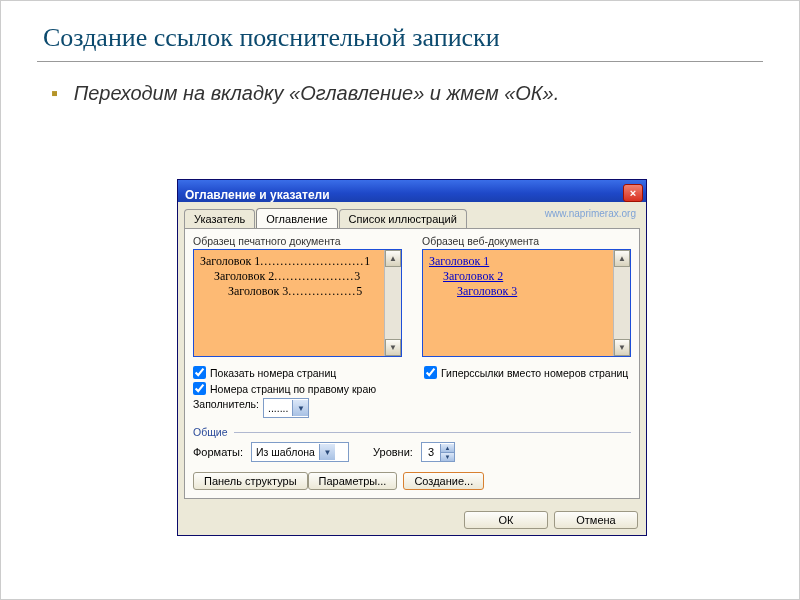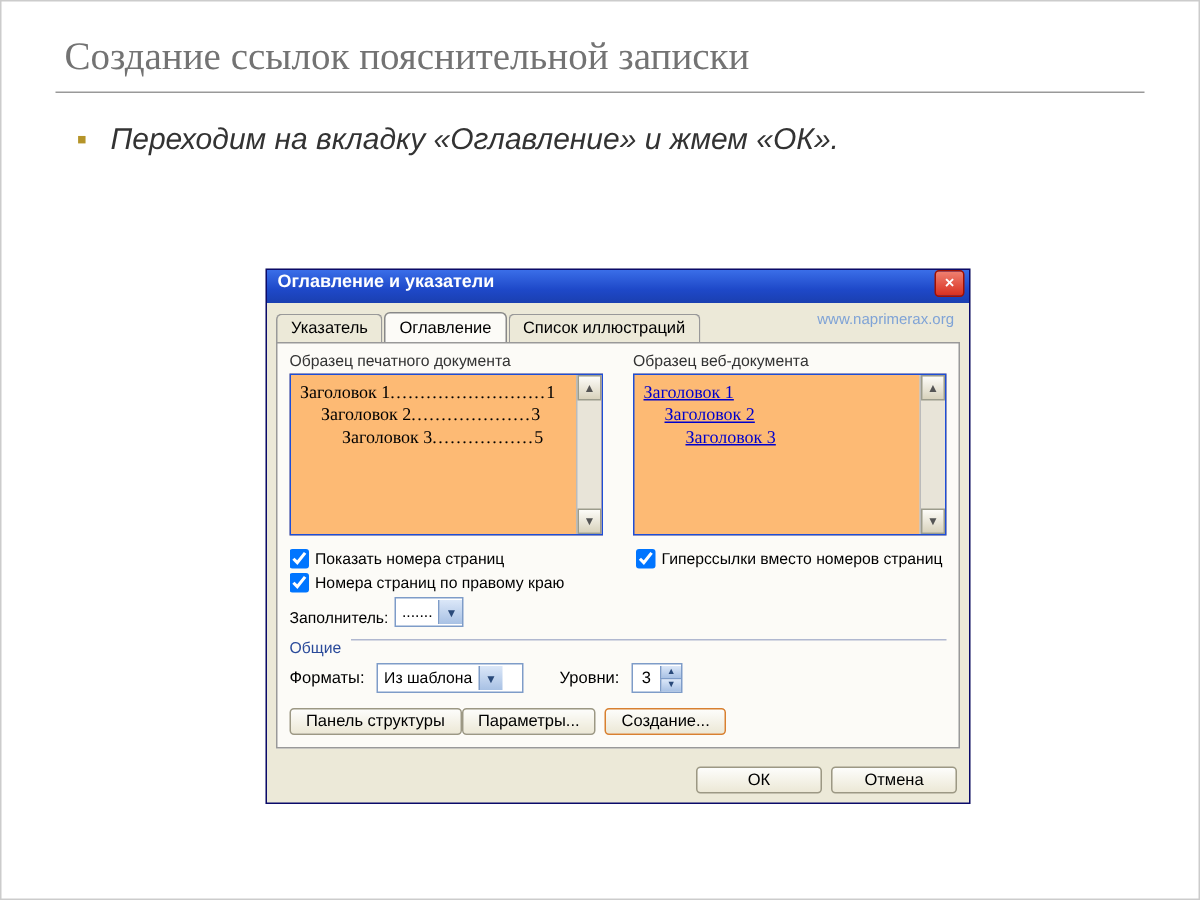--- a/index.html
+++ b/index.html
@@ -1,48 +1,48 @@
 <!DOCTYPE html>
 <html><head>
 <meta charset="utf-8">
 <style>
   html,body{margin:0;padding:0;font-family:Arial,Helvetica,sans-serif;background:#fff;width:800px;height:600px;overflow:hidden}
   .slide{width:800px;height:600px;position:relative;border:1px solid #ccc;box-sizing:border-box}
-  .title{color:#737373;font-size:26px;padding:22px 0 6px 42px;font-family:Georgia,'Times New Roman',serif}
+  .title{color:#0c4a6e;font-size:26px;padding:22px 0 6px 42px;font-family:Georgia,'Times New Roman',serif}
   .hr{border:none;border-top:1px solid #999;margin:2px 36px 0 36px}
   .bullet{font-size:20px;color:#333;padding:18px 60px 0 50px;font-style:italic;line-height:1.35}
   .bullet .dot{color:#b59429;font-style:normal;margin-right:10px}
   
   .dlg{position:absolute;left:176px;top:178px;width:468px;border:1px solid #0a0a6a;font-family:Tahoma,Arial,sans-serif;font-size:11px;background:#ece9d8}
-  .titlebar{height:22px;background:linear-gradient(#3a6ee8,#1e48c8 60%,#1a3fb0);color:#fff;display:flex;align-items:flex-start;padding:0 3px 0 7px;font-weight:bold;font-size:12px}
+  .titlebar{height:22px;background:linear-gradient(#3a6ee8,#1e48c8 60%,#1a3fb0);color:#fff;display:flex;align-items:flex-end;padding:0 3px 0 7px;font-weight:bold;font-size:12px}
   .titlebar .ttext{flex:1}
   .closebtn{width:18px;height:16px;background:linear-gradient(#f08070,#d83020);border:1px solid #a01000;border-radius:3px;display:flex;align-items:center;justify-content:center;color:#fff;font-weight:bold;font-size:11px;cursor:pointer}
   .tabs{display:flex;align-items:flex-end;padding:6px 6px 0 6px;position:relative}
   .tab{background:#ece9d8;border:1px solid #999;border-bottom:none;border-radius:4px 4px 0 0;padding:3px 9px;margin-right:1px;cursor:pointer;color:#000;position:relative}
   .tab.active{background:#fcfbf7;border-color:#888;z-index:2;padding-top:4px}
   .watermark{position:absolute;right:10px;top:6px;color:#7fa3d6;font-size:10px}
   .tabbody{background:#fcfbf7;border:1px solid #999;margin:0 6px 6px 6px;padding:6px 8px 8px 8px;position:relative}
   .previewrow{display:flex;gap:20px}
   .col{flex:1}
   .grplabel{font-size:10.5px;color:#333;margin-bottom:2px}
   .previewbox{border:1px solid #1d4ed8;background:#fdba74;height:98px;overflow:auto;padding:4px 6px;font-family:'Times New Roman',serif;font-size:12px;position:relative}
   .tocline{white-space:nowrap}
   .dots{letter-spacing:1px}
   .weblink{color:#0000cc;text-decoration:underline;cursor:pointer;display:block}
   .scrbar{position:absolute;right:0;top:0;width:16px;height:100%;background:#e8e4d8;border-left:1px solid #bbb}
   .scrbtn{height:15px;background:linear-gradient(#fdfcf8,#d8d2bc);border:1px solid #9c9c8c;display:flex;align-items:center;justify-content:center;font-size:8px;color:#555}
   .optsrow{display:flex;gap:24px;margin-top:6px}
   .optcol{flex:1;font-size:10.5px}
   .chk{display:flex;align-items:center;margin:3px 0}
   .chk input{margin:0 4px 0 0}
-  .fld{display:flex;align-items:flex-end;margin-top:3px}
+  .fld{display:flex;align-items:flex-start;margin-top:3px}
   .fld label{margin-right:4px}
   .combo{border:1px solid #7e9cc8;background:#fff;height:18px;display:inline-flex;align-items:center;padding:0 0 0 4px;font-size:10.5px}
   .combo .carr{width:15px;height:16px;background:linear-gradient(#dbe7f8,#a8c1e4);border-left:1px solid #7e9cc8;margin-left:4px;display:flex;align-items:center;justify-content:center;font-size:8px;color:#2a4a7a;cursor:pointer}
-  .groupline{color:#2a4a9a;font-size:10.5px;margin-top:8px;display:flex;}
+  .groupline{color:#2a4a9a;font-size:10.5px;margin-top:8px;display:flex;align-items:center}
   .groupline .ln{flex:1;border-top:1px solid #b0b8d0;margin-left:6px}
   .row2{display:flex;align-items:center;gap:8px;margin-top:4px}
   .btn{background:linear-gradient(#fdfdfb,#ece8d6);border:1px solid #9c9884;border-radius:3px;padding:2px 10px;font-size:11px;cursor:pointer}
   .btn.accent{border:1px solid #d88030}
   .footer{display:flex;justify-content:flex-end;gap:6px;padding:6px 8px}
   .spin{display:inline-flex;border:1px solid #7e9cc8;background:#fff;height:18px;align-items:center}
   .spin .v{padding:0 6px}
   .spin .ar{width:14px;display:flex;flex-direction:column}
   .spin .ar div{height:8px;background:linear-gradient(#dbe7f8,#a8c1e4);border-left:1px solid #7e9cc8;font-size:6px;display:flex;align-items:center;justify-content:center;color:#2a4a7a;cursor:pointer}
   .spin .ar div:first-child{border-bottom:1px solid #7e9cc8}

